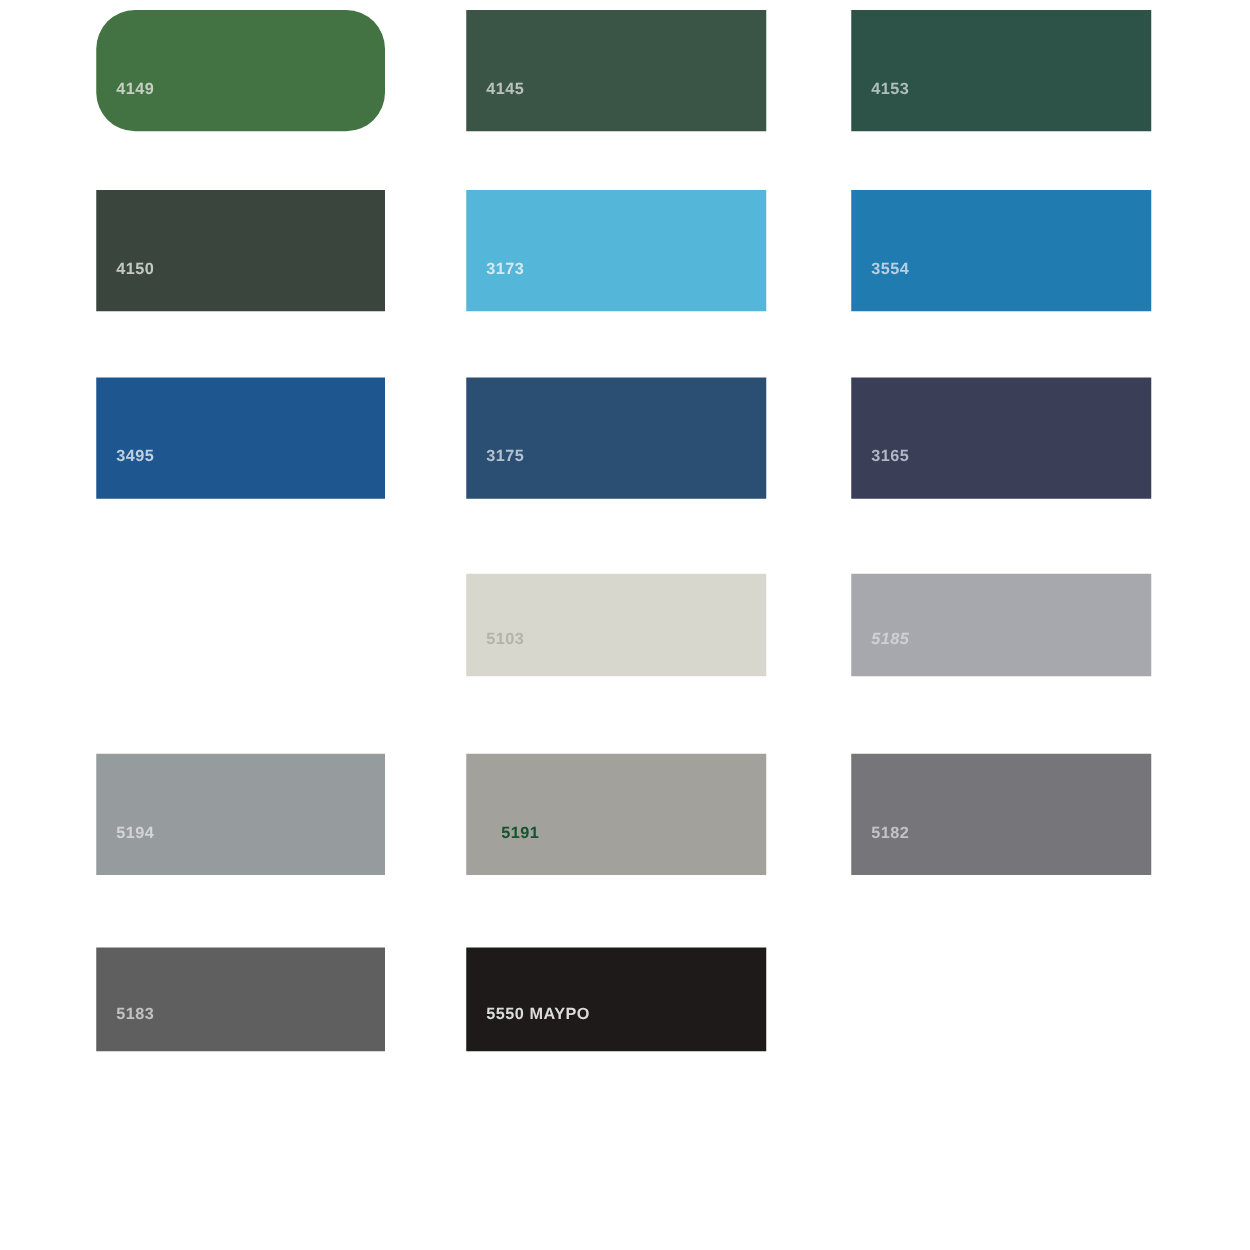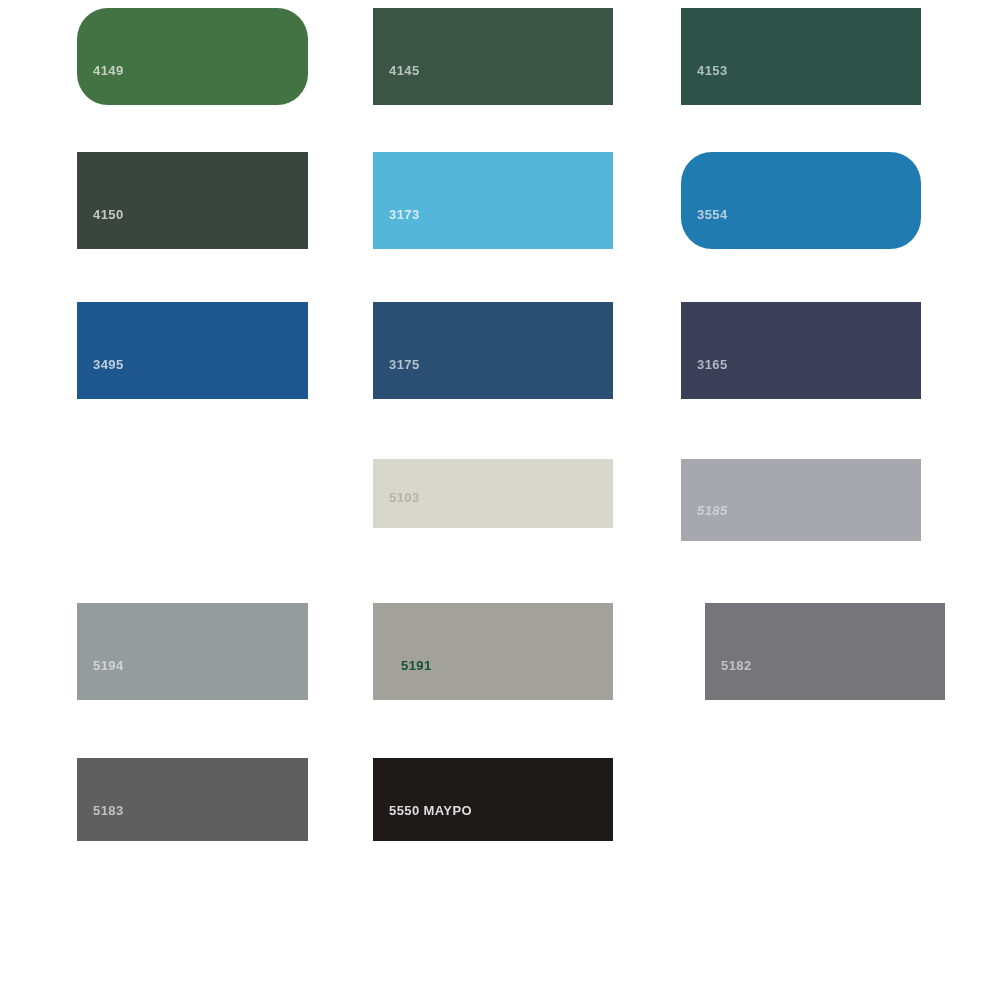--- a/index.html
+++ b/index.html
@@ -52,45 +52,45 @@
     </div>
     <div class="swatch tall" style="left: 681px; top: 8px; width: 240px; height: 97px; background: rgb(45, 83, 73);">
       <span class="swatch-label" style="color: rgb(174, 191, 188);">4153</span>
     </div>
     <div class="swatch tall" style="left: 77px; top: 152px; width: 231px; height: 97px; background: rgb(58, 69, 61);">
       <span class="swatch-label" style="color: rgb(195, 201, 196);">4150</span>
     </div>
     <div class="swatch tall" style="left: 373px; top: 152px; width: 240px; height: 97px; background: rgb(84, 182, 216);">
       <span class="swatch-label" style="color: rgb(214, 234, 243);">3173</span>
     </div>
-    <div class="swatch tall" style="left: 681px; top: 152px; width: 240px; height: 97px; background: rgb(31, 123, 176); border-radius: 31px;">
+    <div class="swatch tall" style="left: 681px; top: 152px; width: 240px; height: 97px; background: rgb(31, 123, 176);">
       <span class="swatch-label" style="color: rgb(185, 207, 224);">3554</span>
     </div>
     <div class="swatch tall" style="left: 77px; top: 302px; width: 231px; height: 97px; background: rgb(30, 86, 143);">
       <span class="swatch-label" style="color: rgb(192, 206, 221);">3495</span>
     </div>
     <div class="swatch tall" style="left: 373px; top: 302px; width: 240px; height: 97px; background: rgb(42, 79, 115);">
       <span class="swatch-label" style="color: rgb(180, 193, 206);">3175</span>
     </div>
     <div class="swatch tall" style="left: 681px; top: 302px; width: 240px; height: 97px; background: rgb(58, 62, 87);">
       <span class="swatch-label" style="color: rgb(178, 182, 196);">3165</span>
     </div>
-    <div class="swatch short" style="left: 373px; top: 459px; width: 240px; height: 69px; background: rgb(216, 215, 205);">
+    <div class="swatch short" style="left: 373px; top: 459px; width: 240px; height: 82px; background: rgb(216, 215, 205);">
       <span class="swatch-label" style="color: rgb(180, 179, 170);">5103</span>
     </div>
     <div class="swatch short" style="left: 681px; top: 459px; width: 240px; height: 82px; background: rgb(166, 168, 173);">
       <span class="swatch-label" style="color: rgb(207, 208, 211); font-style: italic;">5185</span>
     </div>
     <div class="swatch tall" style="left: 77px; top: 603px; width: 231px; height: 97px; background: rgb(150, 156, 157);">
       <span class="swatch-label" style="color: rgb(210, 213, 214);">5194</span>
     </div>
     <div class="swatch tall" style="left: 373px; top: 603px; width: 240px; height: 97px; background: rgb(162, 161, 156);">
       <span class="swatch-label" style="color: #14532d; margin-left: 12px;">5191</span>
     </div>
-    <div class="swatch tall" style="left: 681px; top: 603px; width: 240px; height: 97px; background: rgb(118, 118, 122); margin-left: 24px;">
+    <div class="swatch tall" style="left: 681px; top: 603px; width: 240px; height: 97px; background: rgb(118, 118, 122);">
       <span class="swatch-label" style="color: rgb(195, 195, 198);">5182</span>
     </div>
     <div class="swatch short" style="left: 77px; top: 758px; width: 231px; height: 83px; background: rgb(95, 95, 96);">
       <span class="swatch-label" style="color: rgb(194, 194, 195);">5183</span>
     </div>
     <div class="swatch short" style="left: 373px; top: 758px; width: 240px; height: 83px; background: rgb(30, 26, 26);">
       <span class="swatch-label" style="color: rgb(220, 220, 220);">5550 MAYPO</span>
     </div>
   </div>
 

